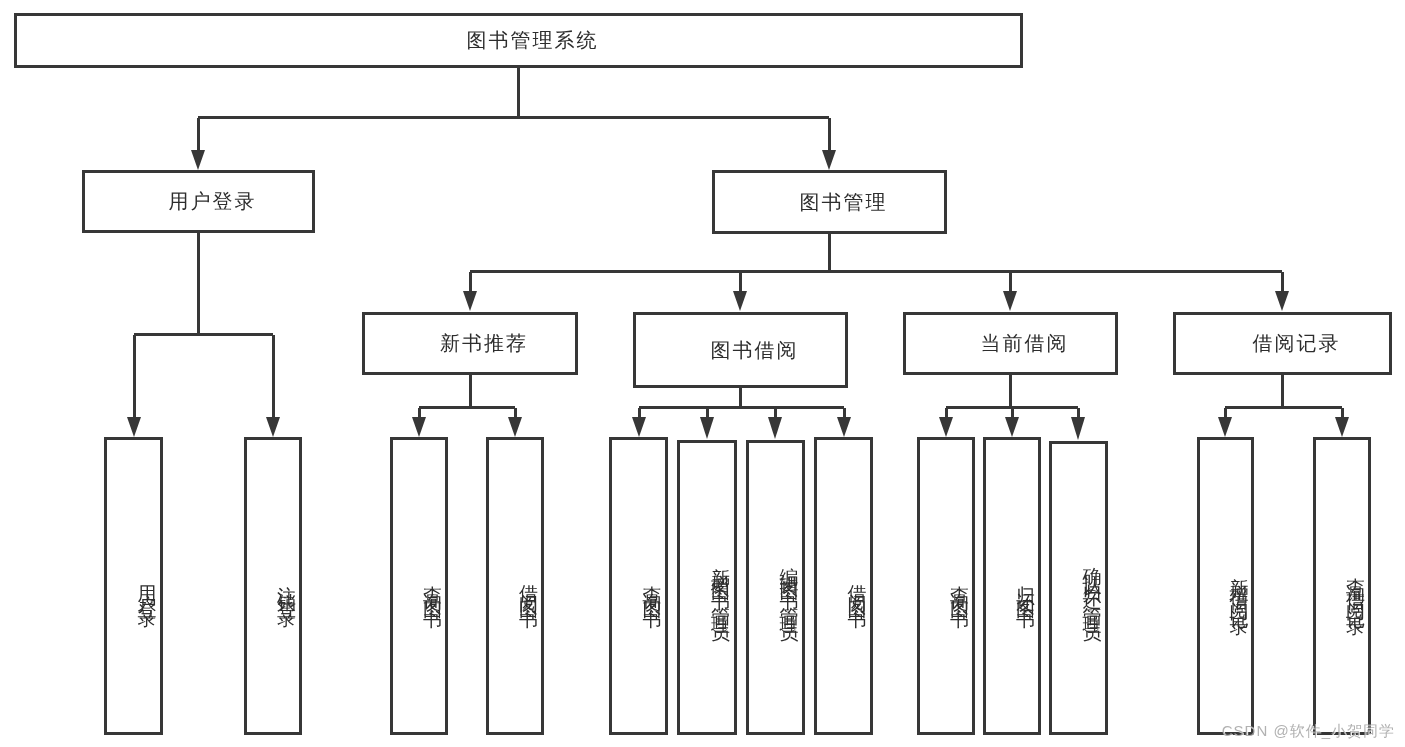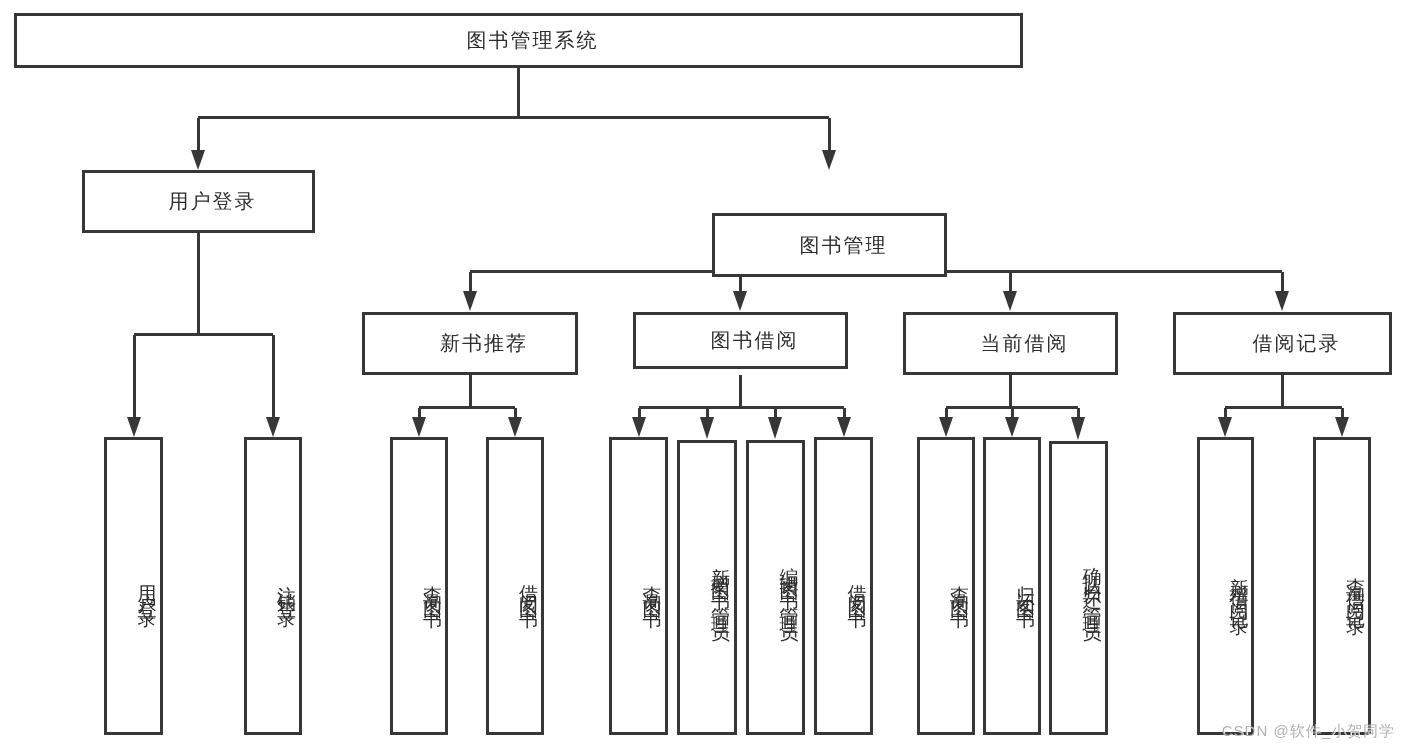--- a/index.html
+++ b/index.html
@@ -38,24 +38,24 @@
     letter-spacing: 8px;
     writing-mode: vertical-rl;
     text-orientation: mixed;
     white-space: normal;
     line-height: 1;
   }
   
   .n-root  { left: 14px;  top: 13px;  width: 1009px; height: 55px; }
   
   .n-l2a   { left: 82px;  top: 170px; width: 233px;  height: 63px; }
-  .n-l2b   { left: 712px; top: 170px; width: 235px;  height: 64px; margin-top: 43px; }
+  .n-l2b   { left: 712px; top: 170px; width: 235px;  height: 64px; }
   
   .n-s0    { left: 362px;  top: 312px; width: 216px; height: 63px; }
-  .n-s1    { left: 633px;  top: 312px; width: 215px; height: 57px; }
+  .n-s1    { left: 633px;  top: 312px; width: 215px; height: 76px; }
   .n-s2    { left: 903px;  top: 312px; width: 215px; height: 63px; }
   .n-s3    { left: 1173px; top: 312px; width: 219px; height: 63px; }
   
   .leaf    { top: 437px; height: 298px; }
   .n-g1a { left: 104px;  width: 59px; }
   .n-g1b { left: 244px;  width: 58px; }
   .n-g2a { left: 390px;  width: 58px; }
   .n-g2b { left: 486px;  width: 58px; }
   .n-g3a { left: 609px;  width: 59px; }
   .n-g3b { left: 677px;  width: 60px; top: 440px; height: 295px; }

